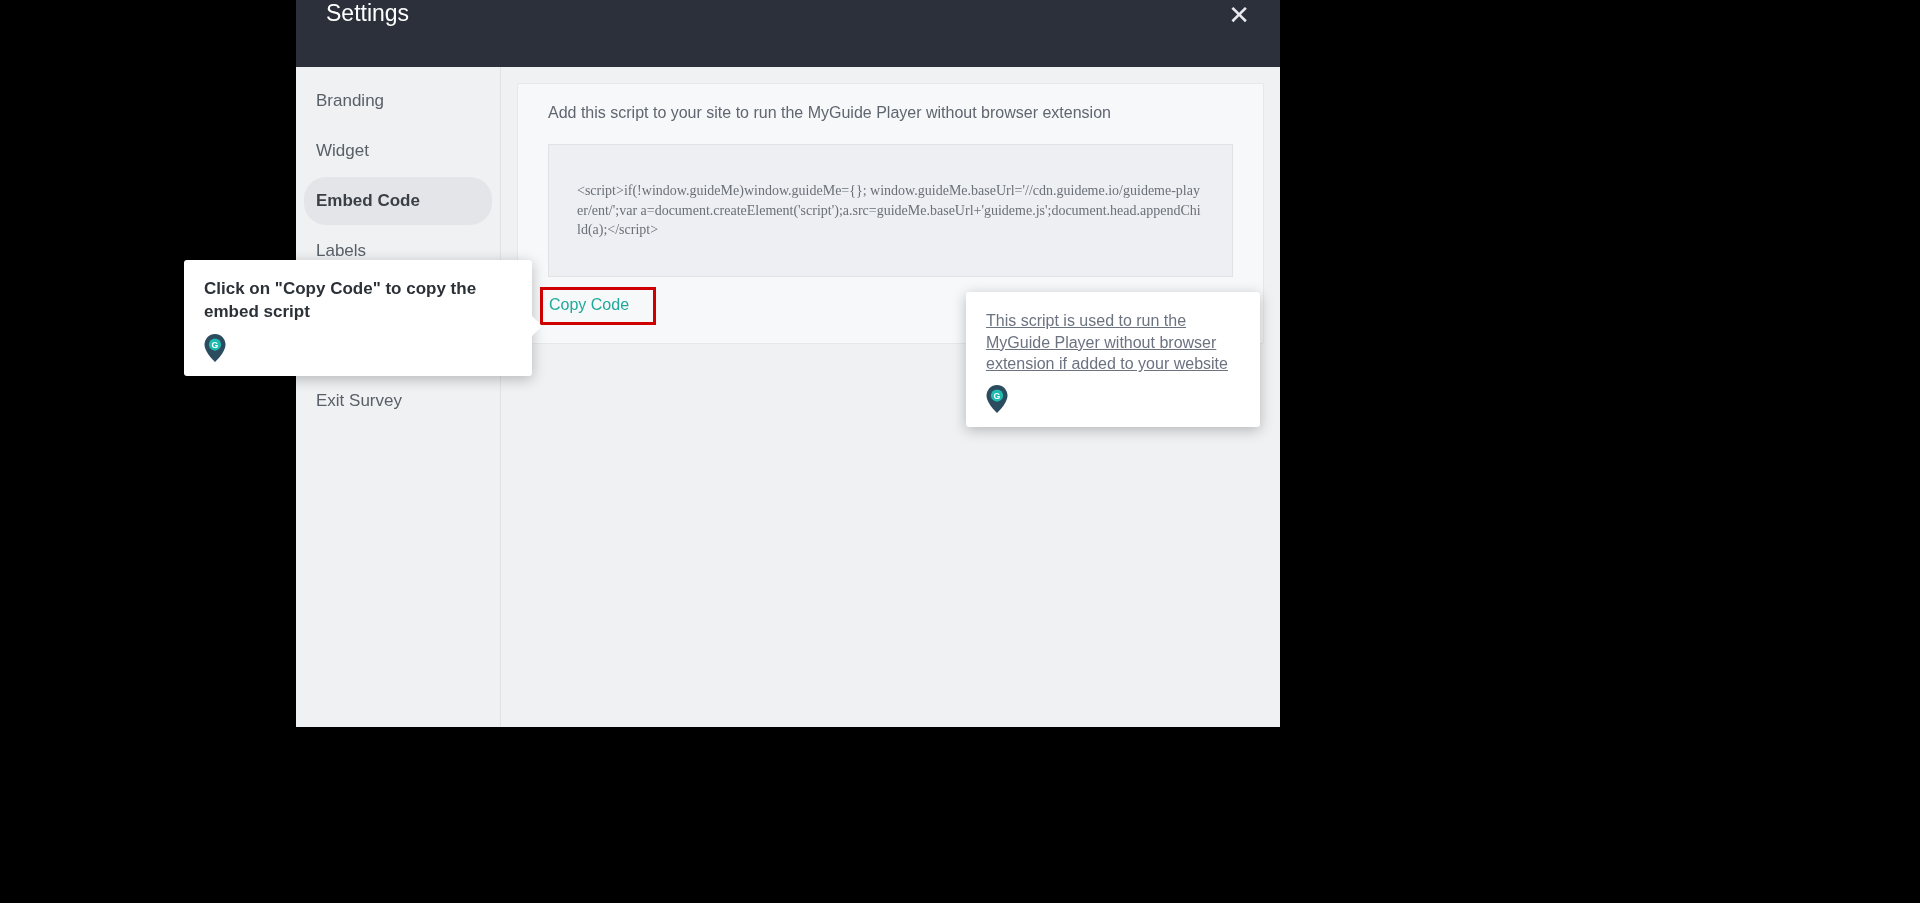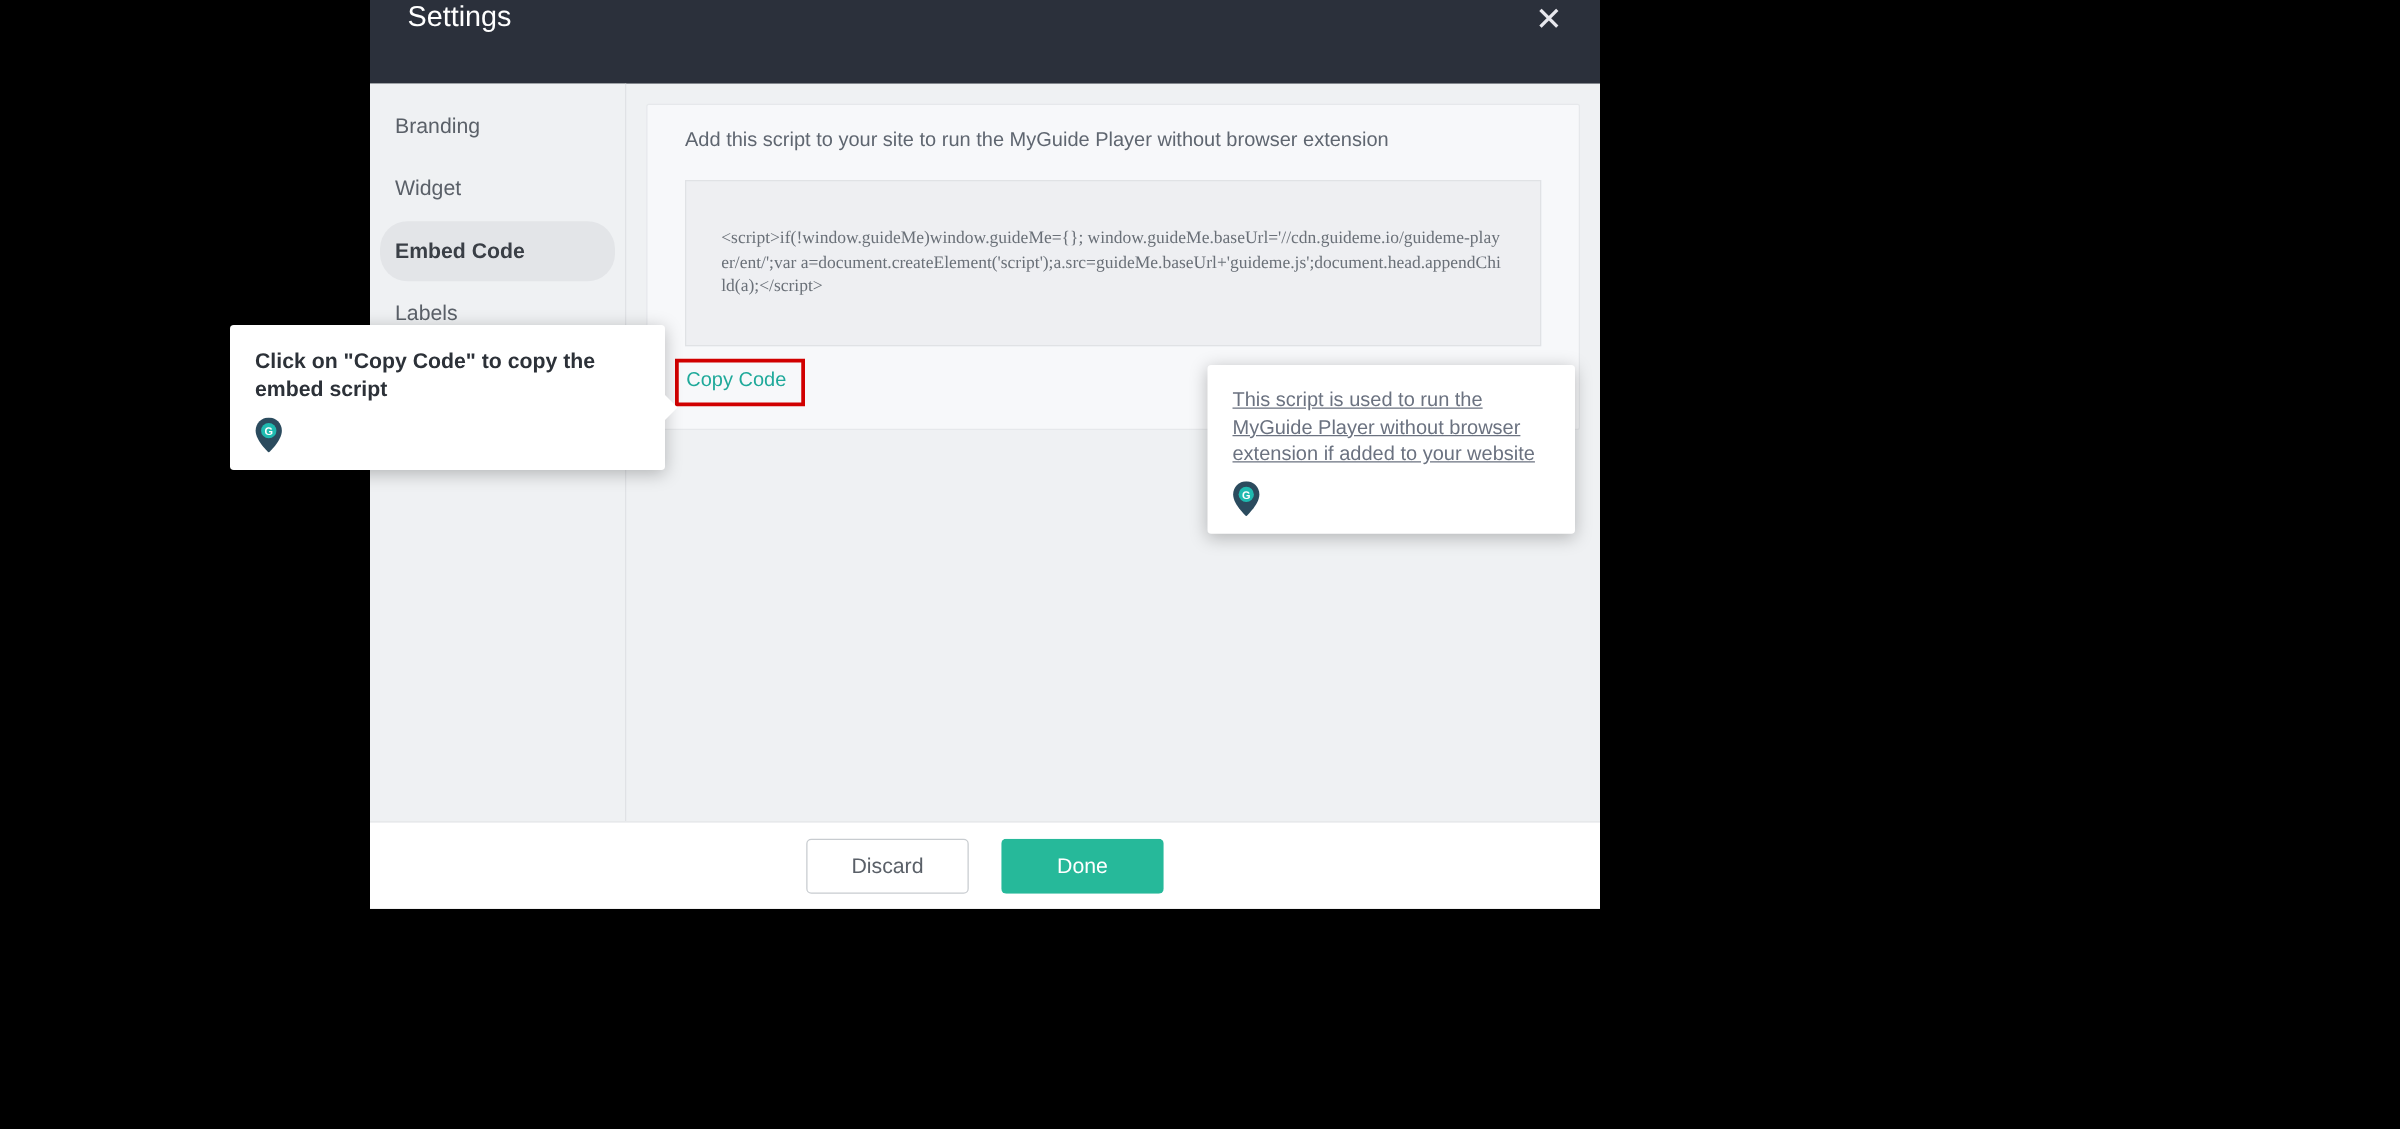--- a/index.html
+++ b/index.html
@@ -87,21 +87,21 @@
     padding-top: 12px;
   }
   .copy-link {
     color: #1fa99a;
     font-size: 16px;
     cursor: pointer;
     display: inline-block;
   }
   .copy-highlight {
     border: 3px solid #d10000;
-    padding: 6px 12px 8px 6px;
+    padding: 6px 24px 8px 6px;
     display: inline-block;
     margin-left: -8px;
     margin-top: -2px;
   }
 
   .modal-footer {
     height: 70px;
     background: #fff;
     border-top: 1px solid #e0e2e5;
     display: flex;
@@ -179,39 +179,36 @@
   </div>
 
   <div class="modal-body">
     <div class="sidebar">
       <div class="sidebar-item"><span>Branding</span></div>
       <div class="sidebar-item"><span>Widget</span></div>
       <div class="sidebar-item active"><span>Embed Code</span></div>
       <div class="sidebar-item"><span>Labels</span></div>
       <div class="sidebar-item"><span>Notification</span></div>
       <div class="sidebar-item"><span>Features</span></div>
+      <div class="sidebar-item"><span>Exit Survey</span></div>
     </div>
 
     <div class="content">
       <div class="card">
         <div class="instruction">Add this script to your site to run the MyGuide Player without browser extension</div>
         <div class="code-box">&lt;script&gt;if(!window.guideMe)window.guideMe={}; window.guideMe.baseUrl='//cdn.guideme.io/guideme-player/ent/';var a=document.createElement('script');a.src=guideMe.baseUrl+'guideme.js';document.head.appendChild(a);&lt;/script&gt;</div>
         <div class="copy-row">
           <span class="copy-highlight">
             <span class="copy-link">Copy Code</span>
           </span>
         </div>
       </div>
     </div>
   </div>
 
-  <div class="modal-footer">
-    <button class="btn btn-secondary">Discard</button>
-    <button class="btn btn-primary">Done</button>
-  </div>
 </div>
 
 <div class="tooltip tooltip-left">
   <div class="tip-text">Click on "Copy Code" to copy the embed script</div>
   <div class="pin pin-icon">
     <svg viewBox="0 0 24 32">
         <path d="M12 0C5.4 0 0 5.4 0 12c0 9 12 20 12 20s12-11 12-20C24 5.4 18.6 0 12 0z" fill="#2b4b5e"></path>
         <circle cx="12" cy="12" r="7" fill="#1fbab0"></circle>
         <text x="12" y="16" text-anchor="middle" font-size="10" fill="#fff" font-family="Arial" font-weight="bold">G</text>
       </svg>

